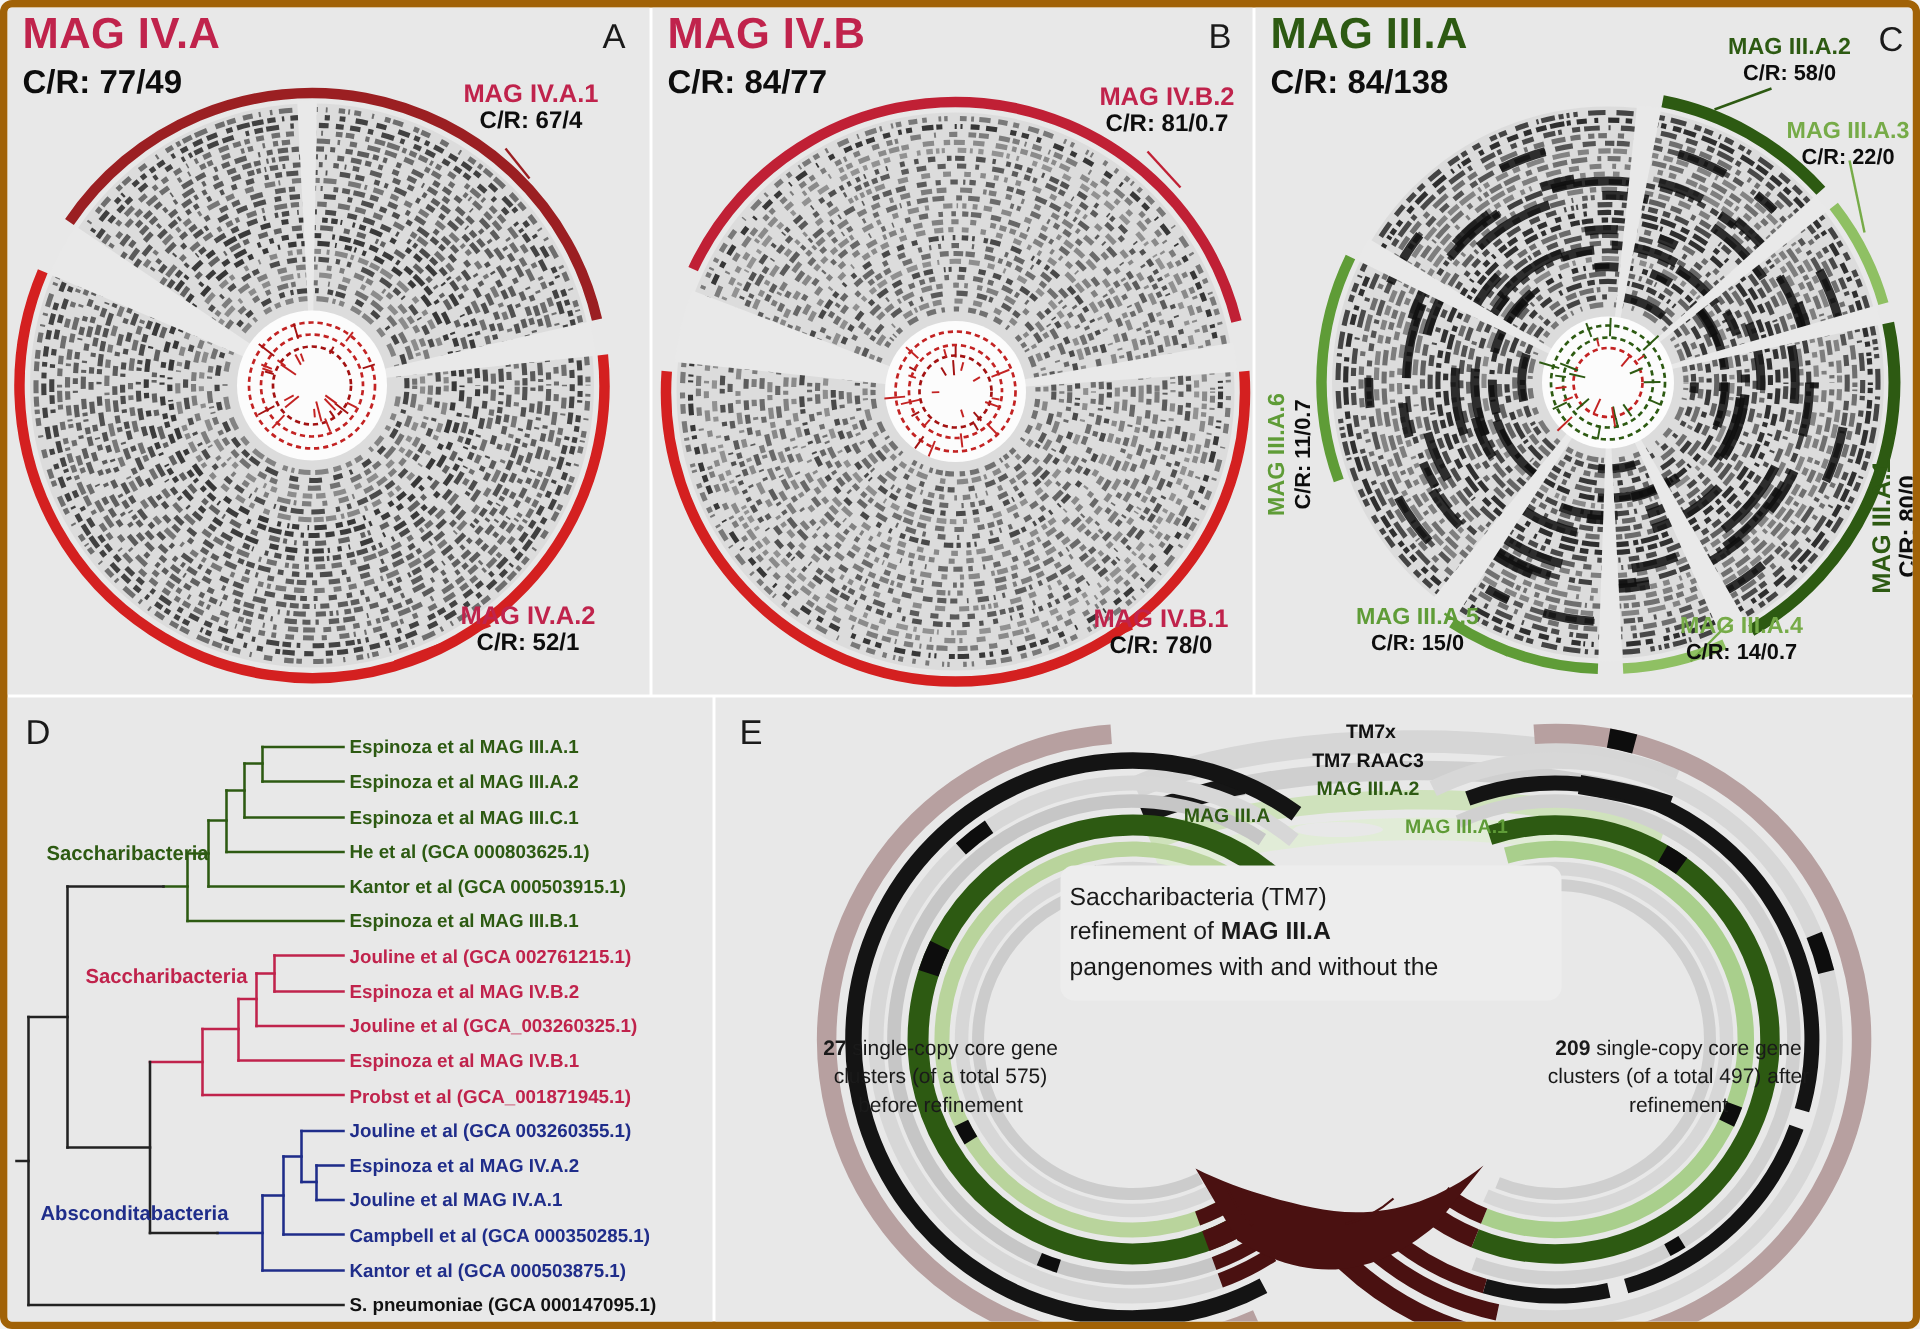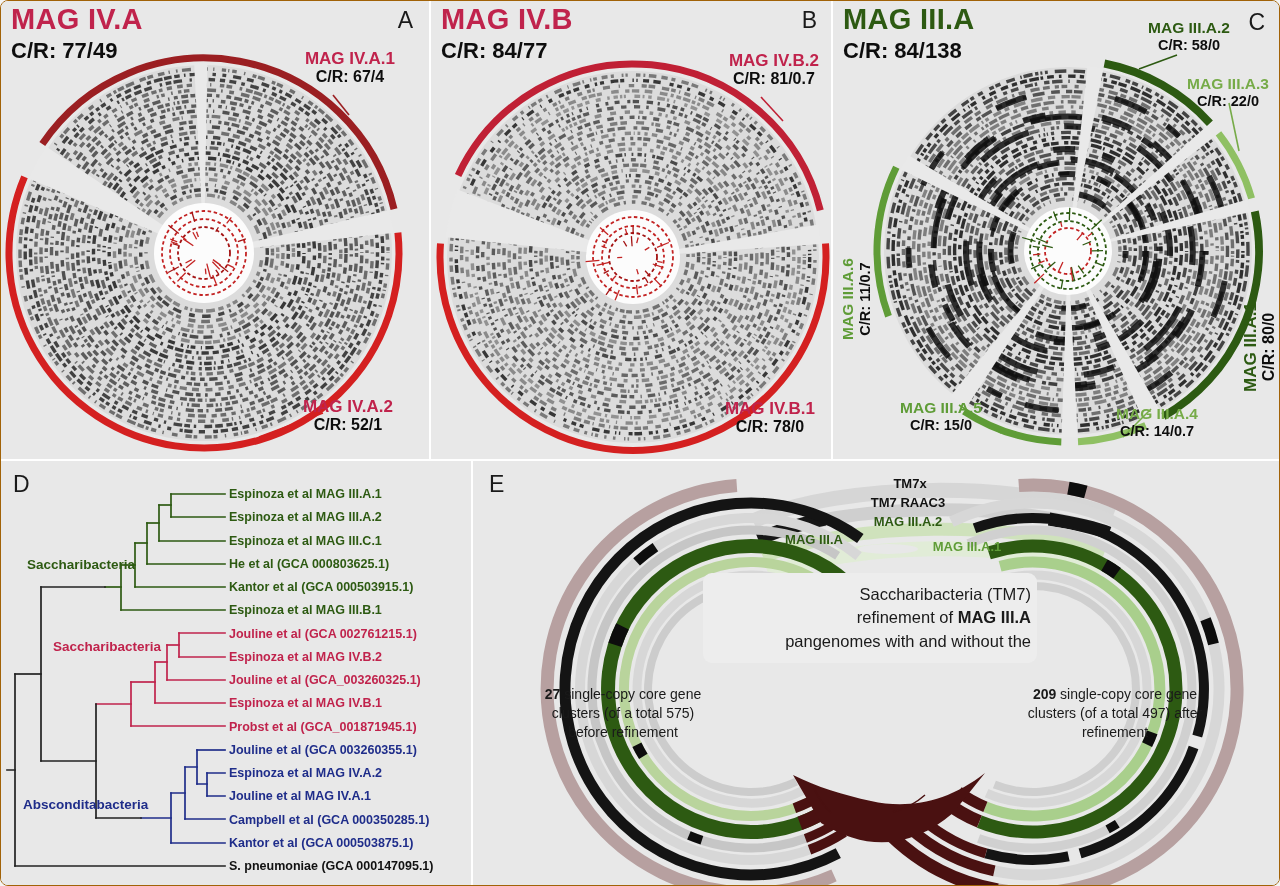--- a/index.html
+++ b/index.html
@@ -1,17 +1,17 @@
 <!DOCTYPE html>
 <html><head>
 <meta charset="utf-8">
 <style>
 *{margin:0;padding:0;box-sizing:border-box}
 body{background:#f4f4f4;font-family:"Liberation Sans",sans-serif;color:#111}
-.fig{position:relative;width:1280px;height:886px;background:#fff;border:1px solid #a16207;border-radius:8px;overflow:hidden}
+.fig{position:relative;width:1280px;height:886px;background:#fff;border:5px solid #a16207;border-radius:8px;overflow:hidden}
 .panel{position:absolute;background:#e8e8e8}
 #panel-a{left:0;top:0;width:428px;height:458px}
 #panel-b{left:430px;top:0;width:400px;height:458px}
 #panel-c{left:832px;top:0;width:448px;height:458px}
 #panel-d{left:0;top:460px;width:470px;height:426px}
 #panel-e{left:472px;top:460px;width:808px;height:426px}
 svg{position:absolute;left:0;top:0}
 .ptitle{position:absolute;left:10px;top:2px;font-size:29px;font-weight:800;letter-spacing:.3px}
 .pcr{position:absolute;left:10px;top:37px;font-size:22px;font-weight:800;color:#0d0d0d}
 .pletter{position:absolute;font-size:23px;color:#1a1a1a}
@@ -23,21 +23,21 @@
 .vert{transform:rotate(-90deg);white-space:nowrap}
 .crimson{color:#c0234c}
 .gdark{color:#2d5a12}
 .gmid{color:#5f9c37}
 .glight{color:#76ab48}
 .navy{color:#1f2d8a}
 .black{color:#111}
 .leaf{position:absolute;left:228px;font-size:12.5px;font-weight:700;white-space:nowrap;line-height:16px}
 .clade{position:absolute;font-size:13.5px;font-weight:800}
 .riblabel{position:absolute;font-size:13px;font-weight:800;text-align:center;line-height:1.1}
-.centerbox{position:absolute;left:230px;top:112px;width:334px;background:#ededed;border-radius:9px;padding:10px 6px;font-size:16.5px;line-height:1.42;text-align:right;color:#1a1a1a}
+.centerbox{position:absolute;left:230px;top:112px;width:334px;background:#ededed;border-radius:9px;padding:10px 6px;font-size:16.5px;line-height:1.42;text-align:left;color:#1a1a1a}
 .note{position:absolute;width:184px;font-size:14px;line-height:1.35;text-align:center;color:#1a1a1a}
 .corelabel{position:absolute;left:300px;top:338px;width:156px;font-size:13.5px;font-weight:800;line-height:1.25;text-align:center;color:#4a1111}
 </style>
 </head>
 <body>
 
 <div class="fig">
 
   <section class="panel" id="panel-a">
     <svg id="svg-a" width="428" height="458">

